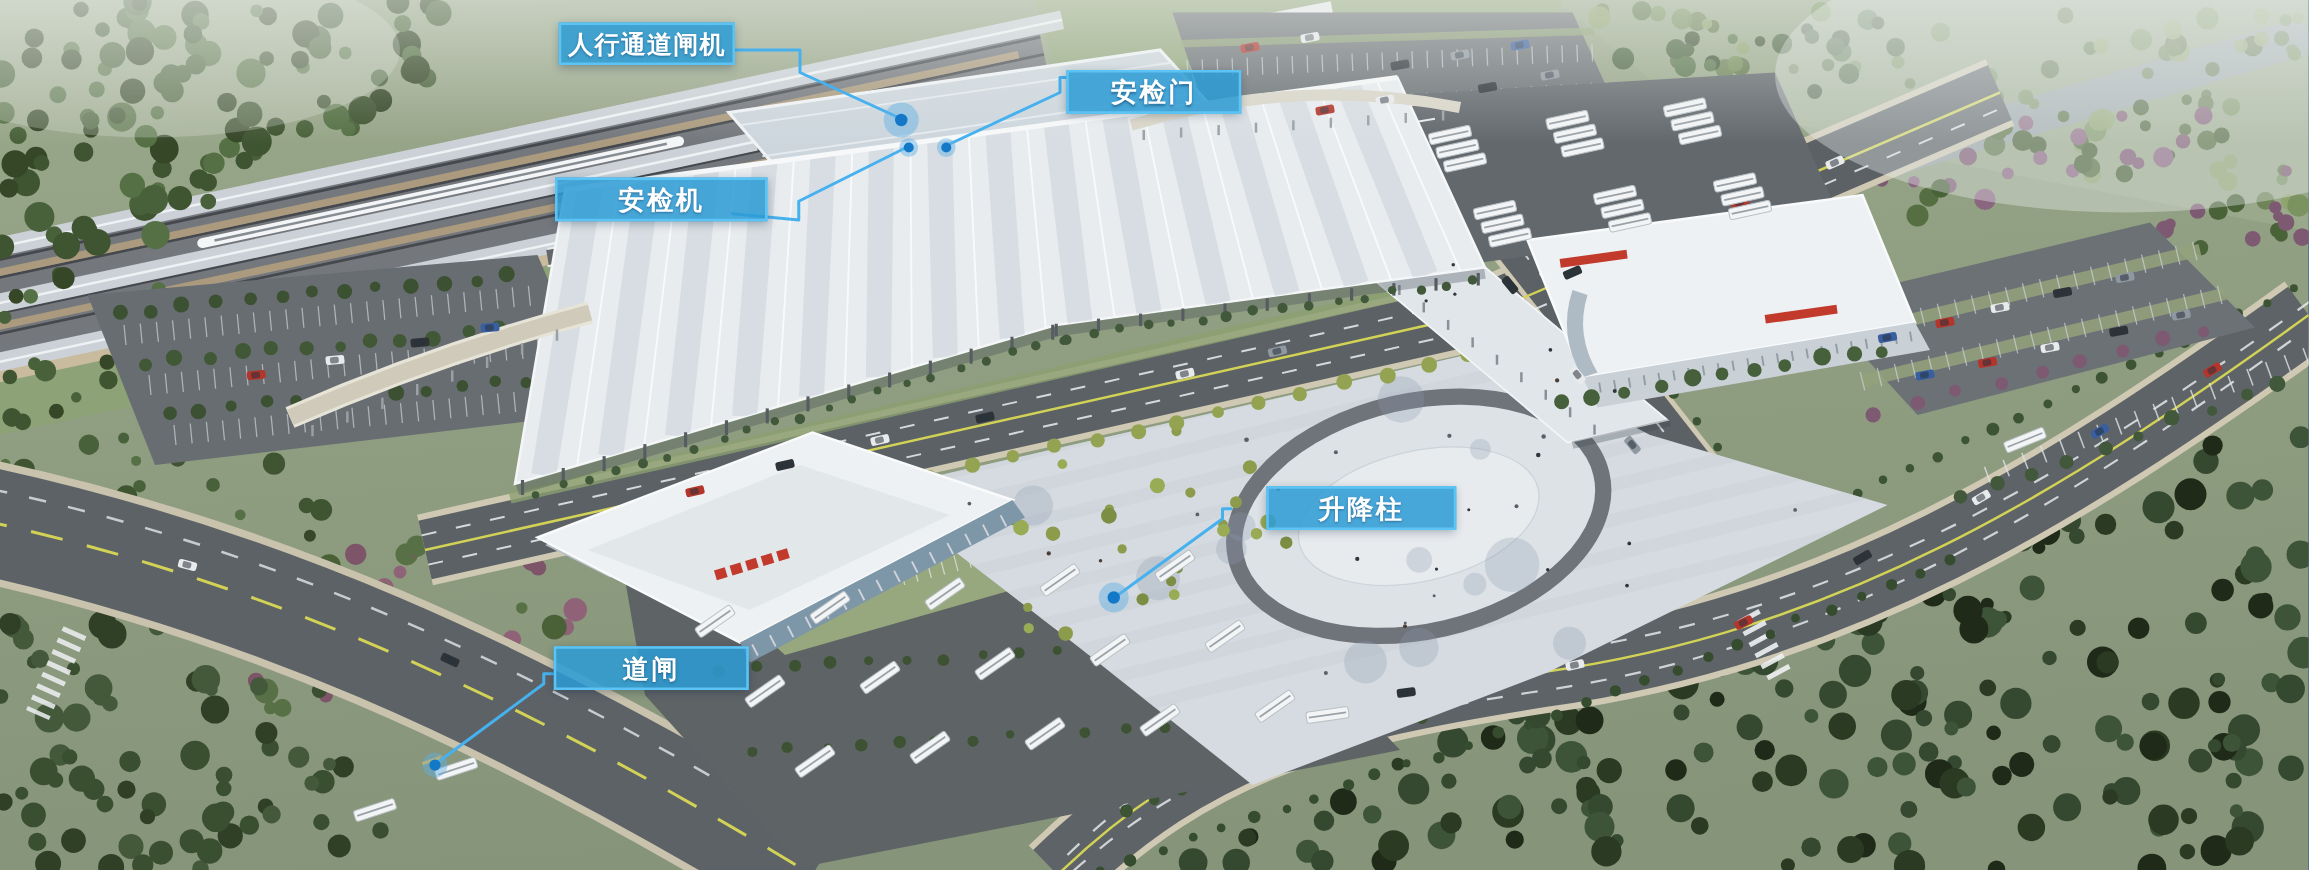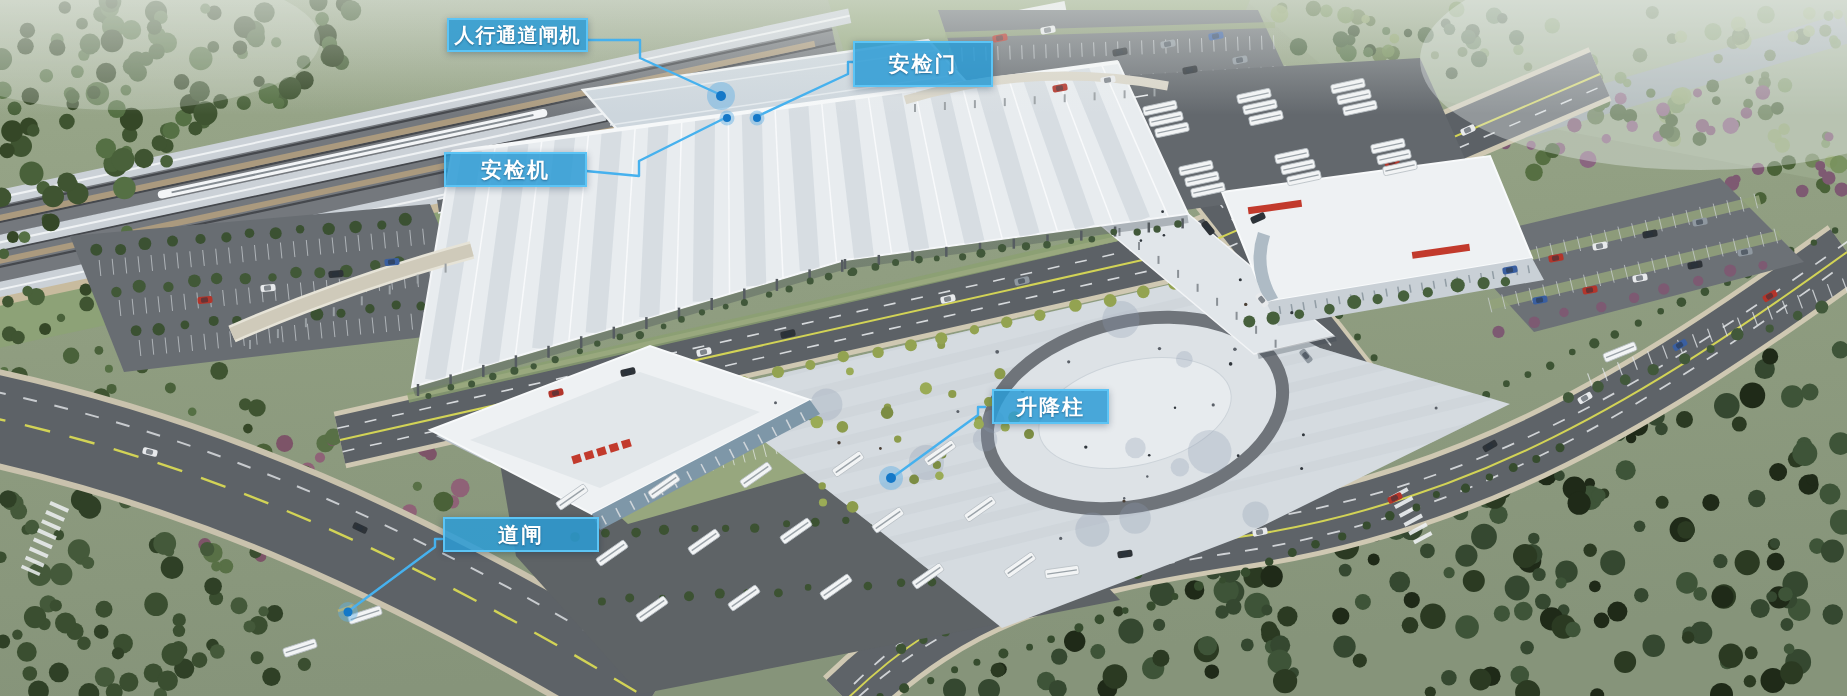--- a/index.html
+++ b/index.html
@@ -1895,17 +1895,17 @@
         <circle class="halo" cx="891" cy="478" r="12"></circle>
         <circle class="dot" cx="891" cy="478" r="5"></circle>
       </g>
     <g>
         <circle class="halo" cx="348" cy="612" r="10"></circle>
         <circle class="dot" cx="348" cy="612" r="4.5"></circle>
       </g>
   </svg>
 
   <div class="callout" style="left:447px;top:18px;width:141px;height:34px;font-size:20px;letter-spacing:1px">人行通道闸机</div>
-  <div class="callout" style="left:853px;top:41px;width:140px;height:46px">安检门</div>
-  <div class="callout" style="left:444px;top:152px;width:143px;height:35px">安检机</div>
-  <div class="callout" style="left:992px;top:389px;width:117px;height:35px">升降柱</div>
+  <div class="callout" style="left:853px;top:56px;width:140px;height:35px">安检门</div>
+  <div class="callout" style="left:444px;top:142px;width:170px;height:35px">安检机</div>
+  <div class="callout" style="left:1013px;top:389px;width:152px;height:35px">升降柱</div>
   <div class="callout" style="left:443px;top:517px;width:156px;height:35px">道闸</div>
 </div>
 
 </body></html>

